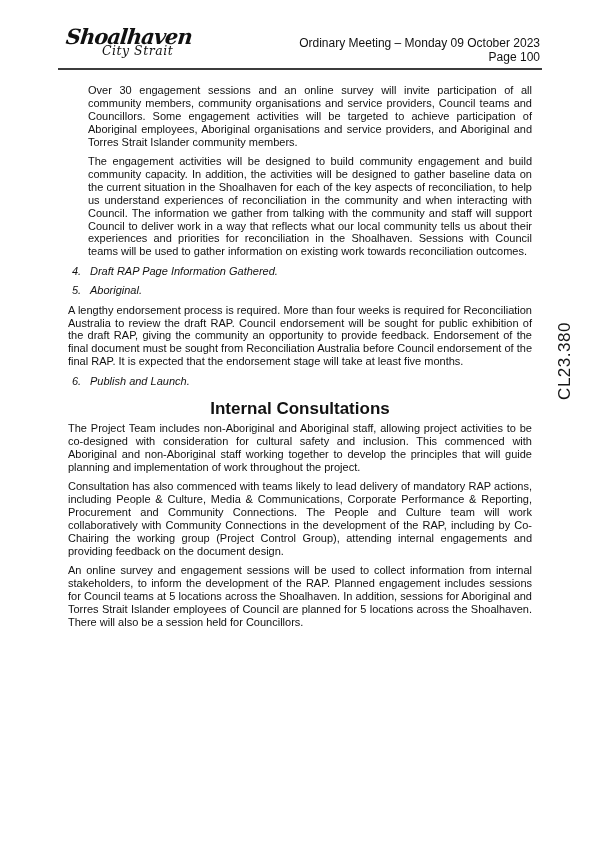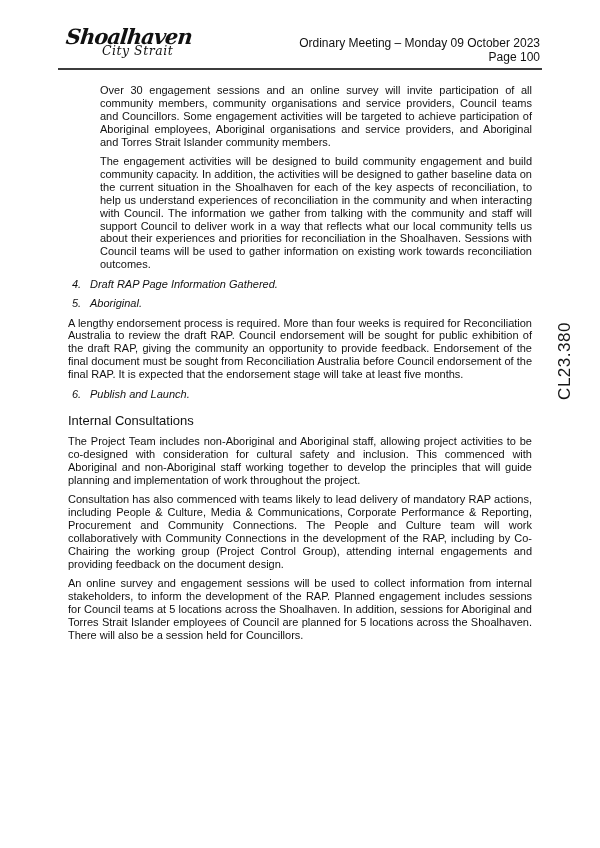--- a/index.html
+++ b/index.html
@@ -79,32 +79,32 @@
   .content {
     position: absolute;
     top: 84px;
     left: 68px;
     width: 464px;
     font-size: 11px;
     line-height: 12.9px;
     text-align: justify;
   }
   .content p { margin: 0 0 6.5px 0; }
-  .indent { margin-left: 32px; }
+  .indent { margin-left: 20px; }
   .item-head {
     display: flex;
     font-style: italic;
     margin: 0 0 6.5px 4px;
     text-align: left;
   }
   .item-num { flex: none; width: 18px; }
   .section-heading {
-    font-size: 13px;
-    font-weight: normal;
-    text-align: left;
+    font-size: 17px;
+    font-weight: bold;
+    text-align: center;
     margin: 15px 0 6.5px 0;
   }
 </style>
 </head>
 <body>
 
 <div class="page">
 
   <div class="header">
     <div class="logo">

